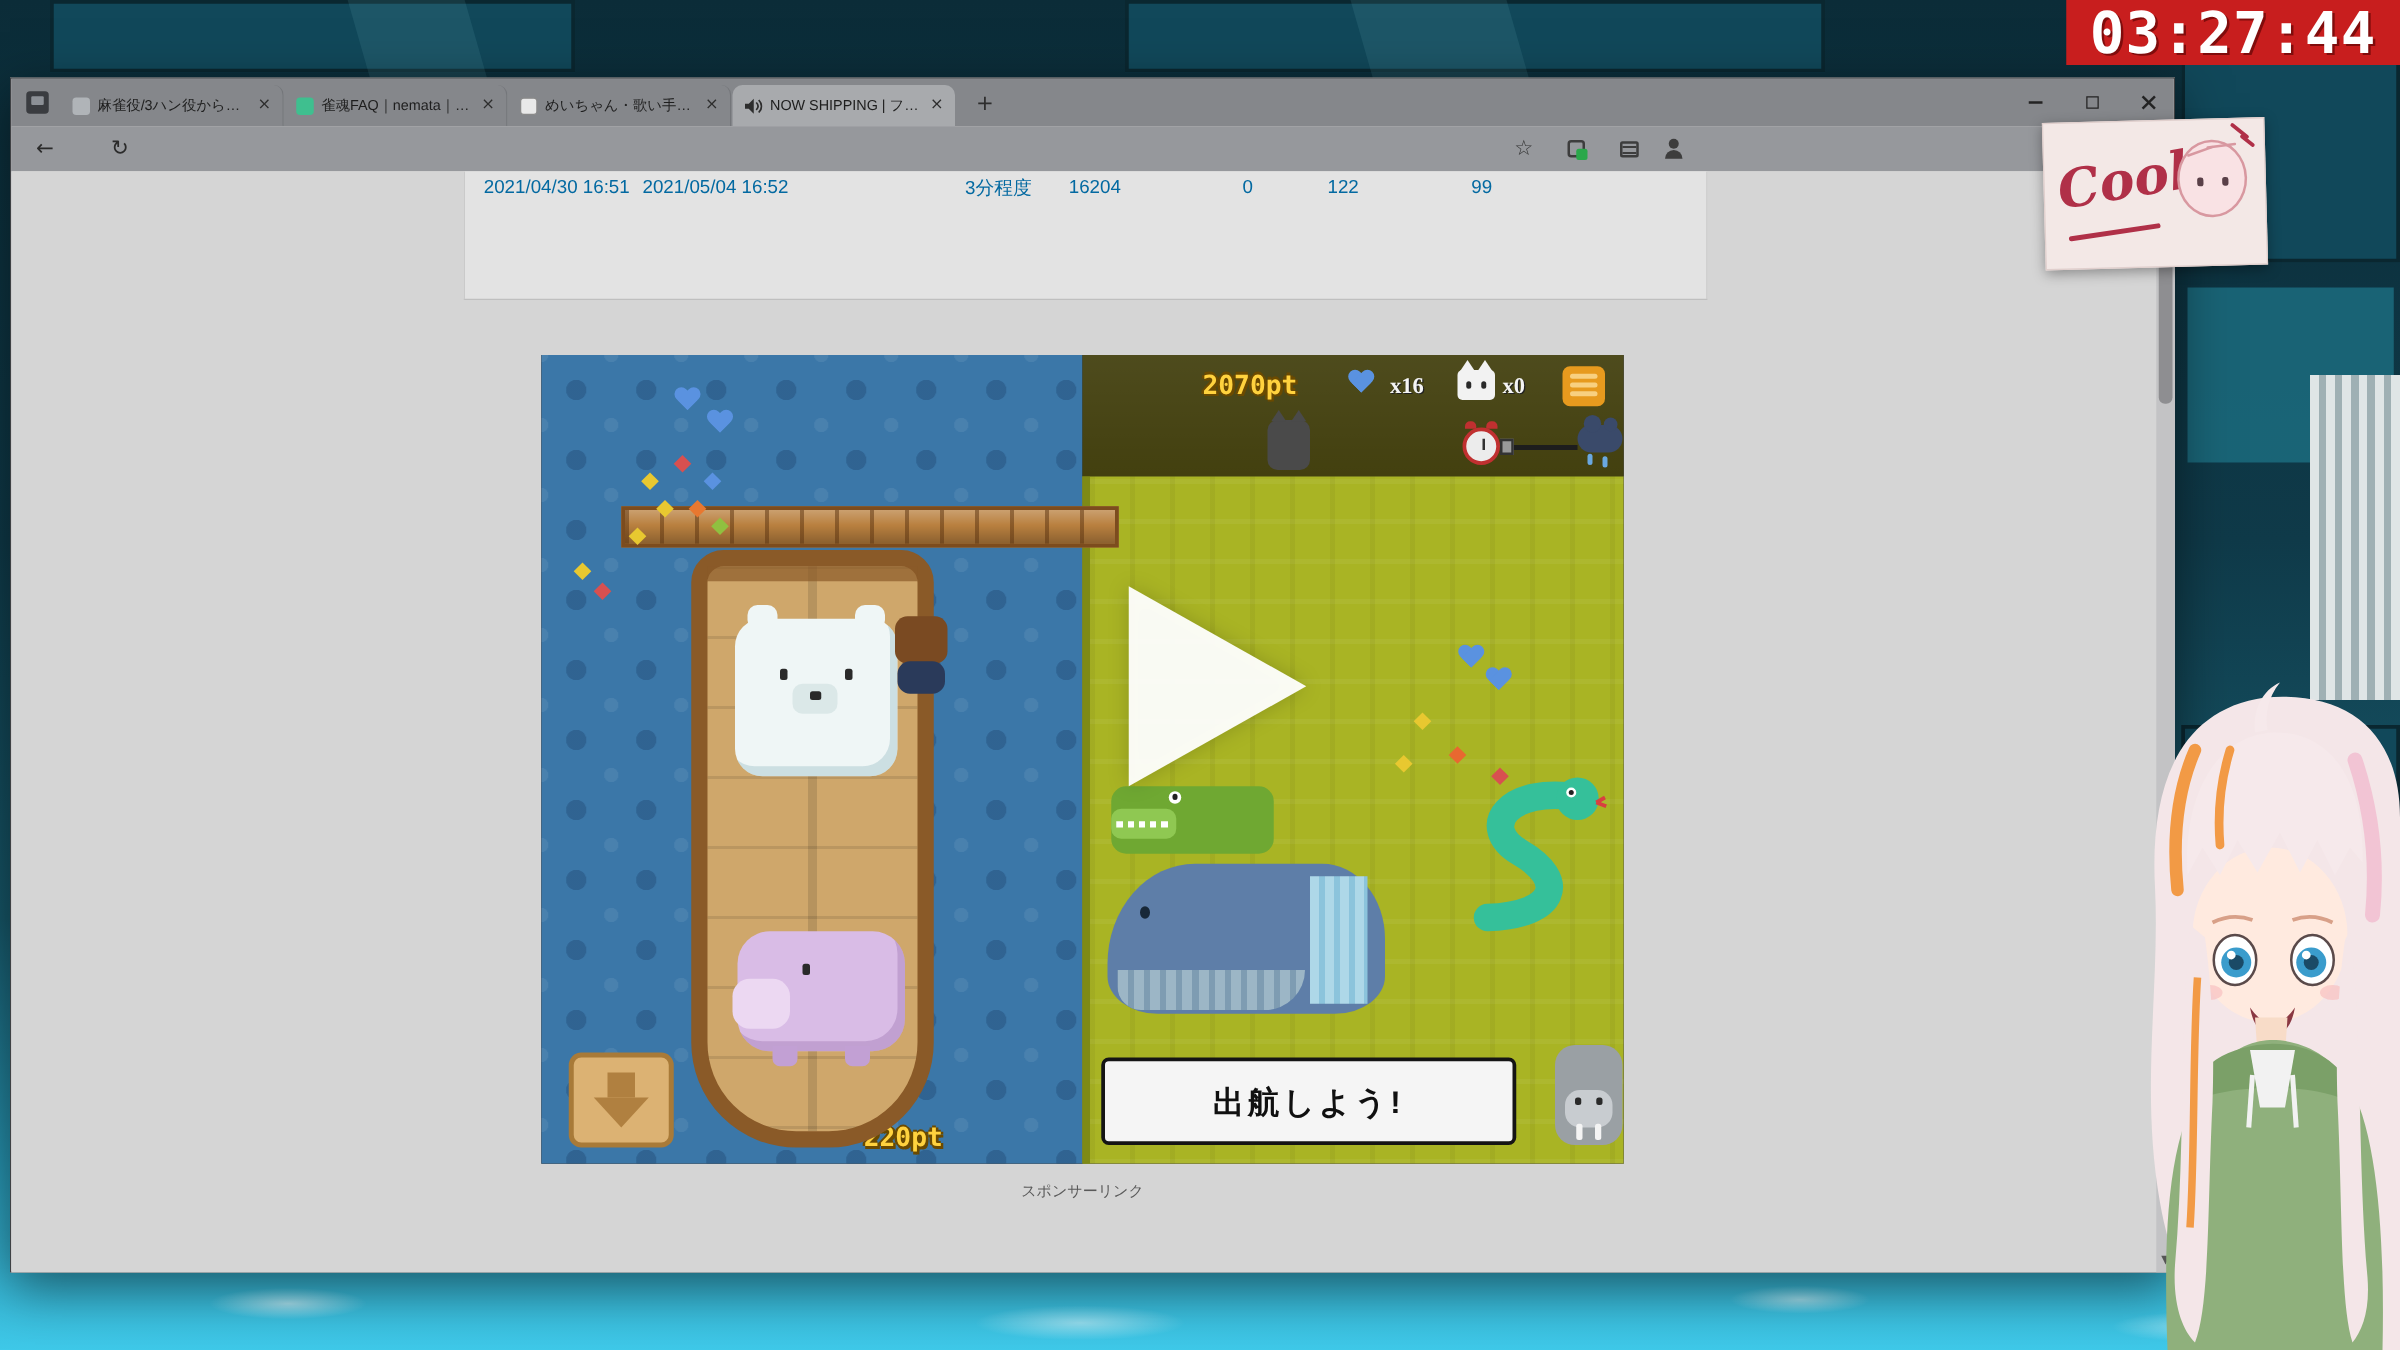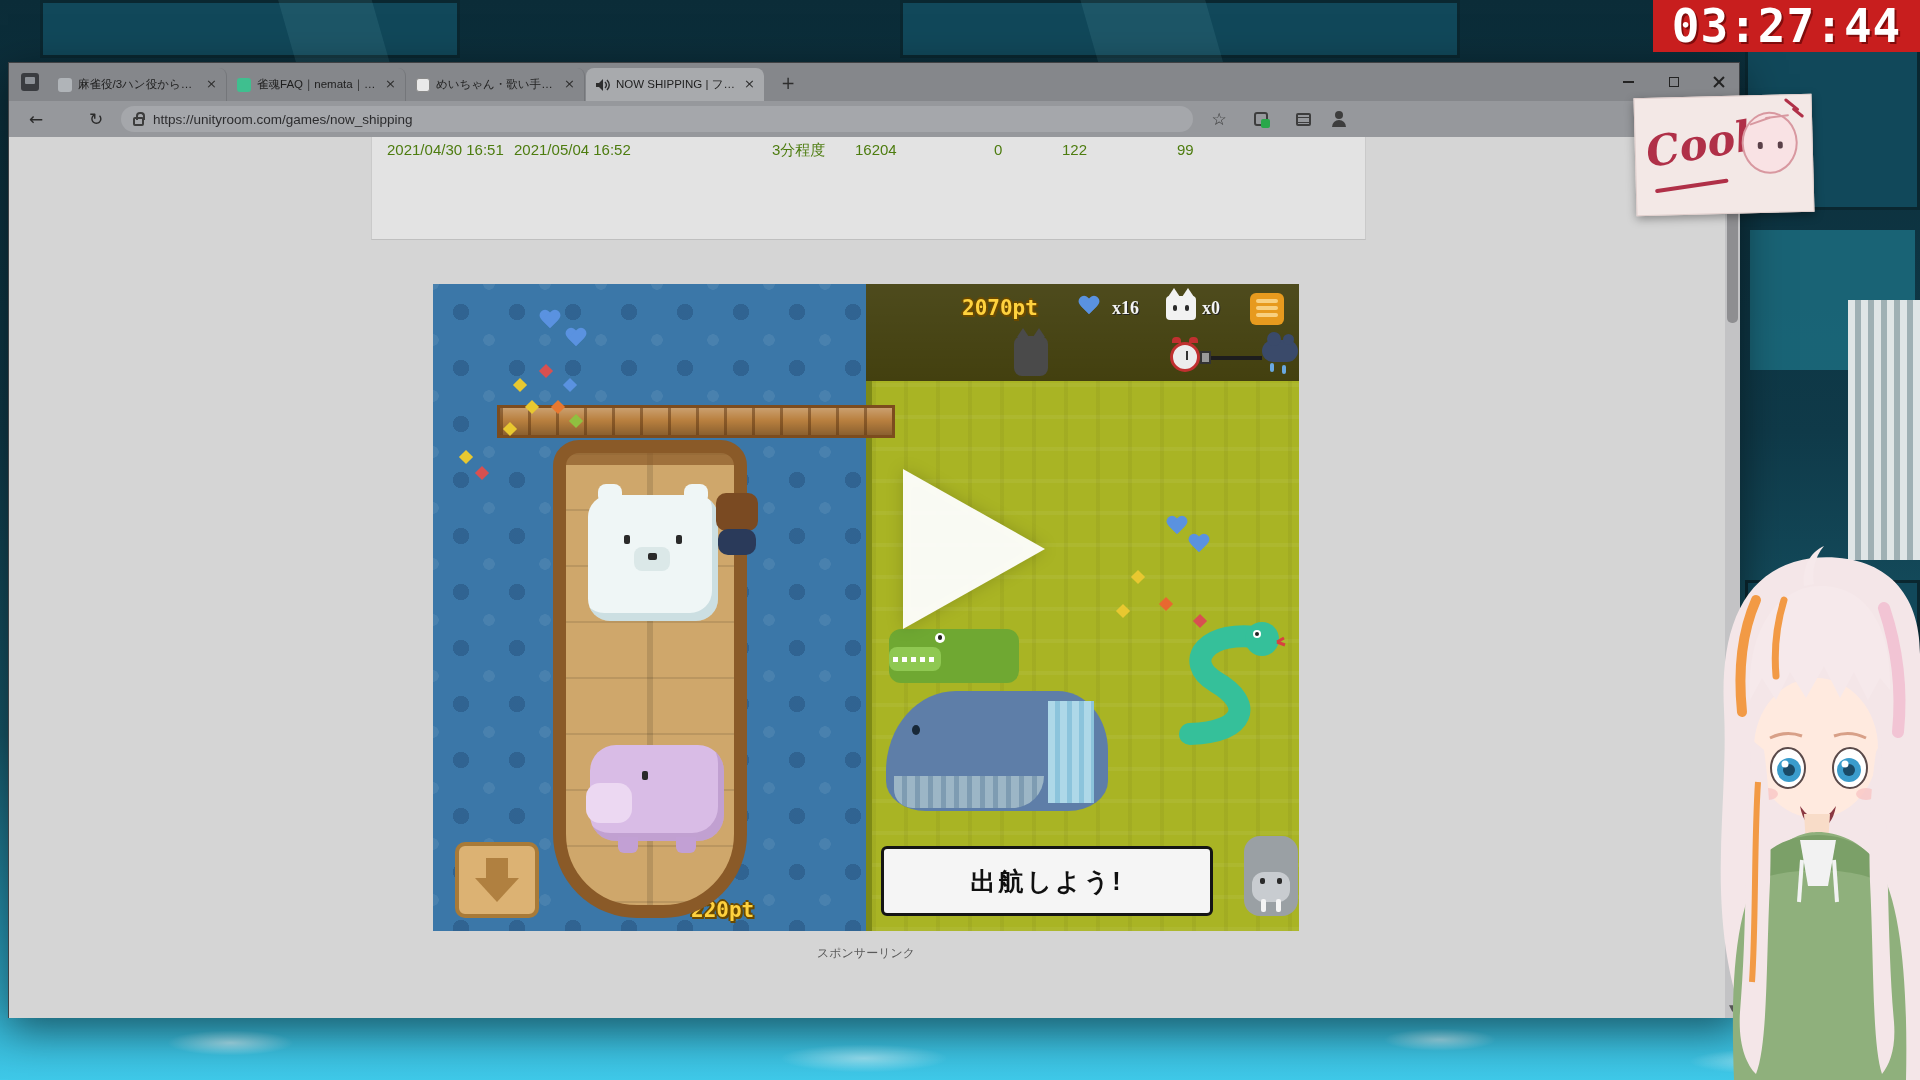--- a/index.html
+++ b/index.html
@@ -74,21 +74,21 @@
   .coll-box{width:15px;height:13px;border:2px solid #3d3d3d;border-radius:2px;
     background:repeating-linear-gradient(180deg,transparent 0 2px,#3d3d3d 2px 3.5px,transparent 3.5px 5px)}
   .person{position:relative;width:16px;height:16px}
   .person::before{content:"";position:absolute;left:4px;top:0;width:8px;height:8px;border-radius:50%;background:#3d3d3d}
   .person::after{content:"";position:absolute;left:1px;top:9px;width:14px;height:7px;border-radius:7px 7px 0 0;background:#3d3d3d}
 
   
   .pagearea{left:0;top:74px;width:1731px;height:881px;background:#d5d5d5;overflow:hidden}
   .card{left:362px;top:0;width:995px;height:103px;background:#e3e3e3;border-bottom:1px solid #bfbfbf;
     border-left:1px solid #cacaca;border-right:1px solid #cacaca}
-  .stat{top:4px;font-size:15px;color:#4d7c0f;white-space:nowrap}
+  .stat{top:4px;font-size:15px;color:#0369a1;white-space:nowrap}
   .tagrow{left:15px;top:32px;display:flex;gap:9px}
   .tagbtn{border:1px solid #9a9a9a;border-radius:4px;padding:4px 11px;font-size:12px;color:#555;background:#dedede;white-space:nowrap}
   .sponsor{left:424px;top:808px;width:866px;text-align:center;font-size:12px;color:#5a5a5a}
 
   .scrollbar{left:1716px;top:0;width:15px;height:881px;background:#c3c3c5}
   .scroll-arrow{left:0;width:15px;height:15px;text-align:center;font-size:9px;line-height:15px;color:#555;
     font-family:"DejaVu Sans",sans-serif}
   .scroll-thumb{left:2px;top:18px;width:11px;height:168px;background:#8e8e91;border-radius:5px}
 
   
@@ -255,24 +255,20 @@
           <div class="max-glyph"></div>
         </div>
       <div class="abs winbtn" style="left:1687px">
           <div class="close-glyph"></div>
         </div>
     </div>
 
     <div class="abs toolbar">
       <div class="abs nav-icon" style="left:12px">←</div>
       <div class="abs nav-icon" style="left:72px">↻</div>
-      <div class="abs urlfield">
-        <div class="padlock"></div>
-        <span class="url-text">https://unityroom.com/games/now_shipping</span>
-      </div>
       <div class="abs tb-icon" style="left:1196px;font-family:'DejaVu Sans',sans-serif;font-size:17px;color:#333">☆</div>
       <div class="abs tb-icon" style="left:1238px">
         <div class="ext-box">
             <div class="ext-badge"></div>
           </div>
       </div>
       <div class="abs tb-icon" style="left:1280px">
           <div class="coll-box"></div>
         </div>
       <div class="abs tb-icon" style="left:1316px">

